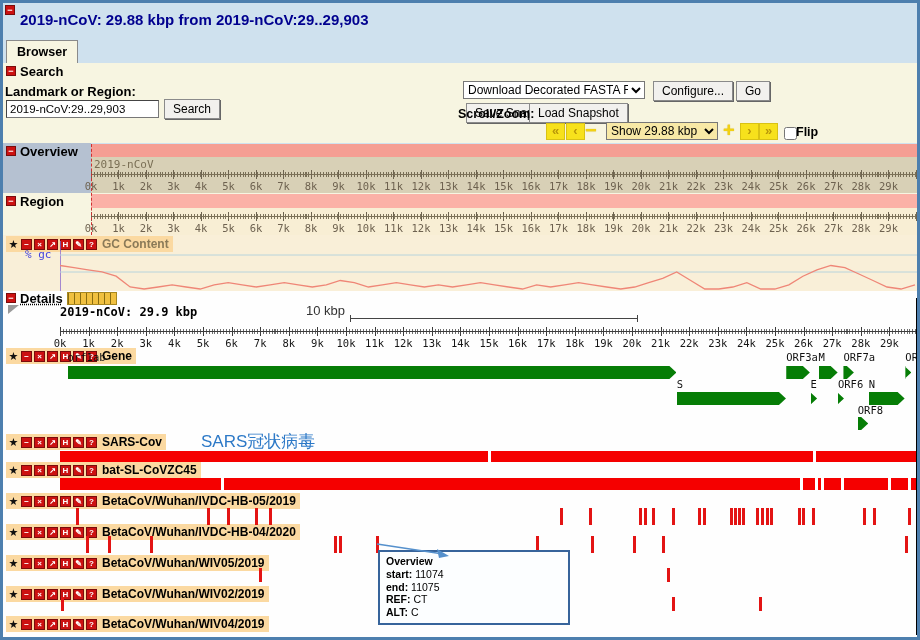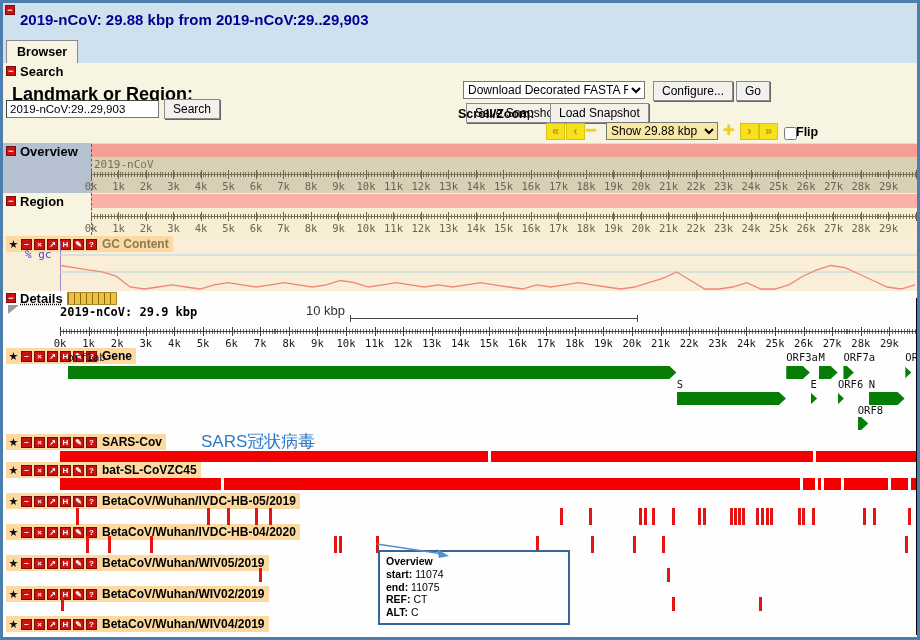--- a/index.html
+++ b/index.html
@@ -72,31 +72,31 @@
   <span class="abs secicon" style="left:2px;top:2px">−</span>
   <div class="abs b" style="left:17px;top:8px;font-size:15px;color:#00008f">2019-nCoV: 29.88 kbp from 2019-nCoV:29..29,903</div>
 
   <div class="abs" style="left:3px;top:37px;height:23px">
     <span class="tab-active" style="display:inline-block;height:23px;box-sizing:border-box">Browser</span>
   </div>
 
   <div class="abs" style="left:0;top:60px;width:914px;height:80px;background:#f7f5e1"></div>
   <span class="abs secicon" style="left:3px;top:63px">−</span>
   <span class="abs sechdr" style="left:17px;top:61px">Search</span>
-  <span class="abs b" style="left:9px;top:81px;font-size:18px">Landmark or Region:</span>
+  <span class="abs b" style="left:2px;top:81px;font-size:13px">Landmark or Region:</span>
   <input class="abs inp" style="left: 3px; top: 97px; width: 153px; height: 18px;" value="2019-nCoV:29..29,903">
   <button class="abs btn" style="left:161px;top:96px">Search</button>
 
   <select class="abs" style="left:460px;top:78px;width:182px">
     <option>Download Decorated FASTA File</option>
   </select>
   <button class="abs btn" style="left:650px;top:78px">Configure...</button>
   <button class="abs btn" style="left:733px;top:78px">Go</button>
   <button class="abs btn" style="left:463px;top:100px">Save Snapshot</button>
-  <button class="abs btn" style="left:547px;top:100px">Load Snapshot</button>
+  <button class="abs btn" style="left:526px;top:100px">Load Snapshot</button>
 
   <span class="abs b" style="left:455px;top:104px;font-size:12.5px">Scroll/Zoom:</span>
   <span class="abs navtile" style="left:543px;top:120px">«</span>
   <span class="abs navtile" style="left:563px;top:120px">‹</span>
   <span class="abs zoomglyph" style="left:582px;top:120px">−</span>
   <select class="abs yellow" style="left:603px;top:119px;width:112px">
     <option>Show 29.88 kbp</option>
   </select>
   <span class="abs zoomglyph" style="left:720px;top:120px">+</span>
   <span class="abs navtile" style="left:737px;top:120px">›</span>

